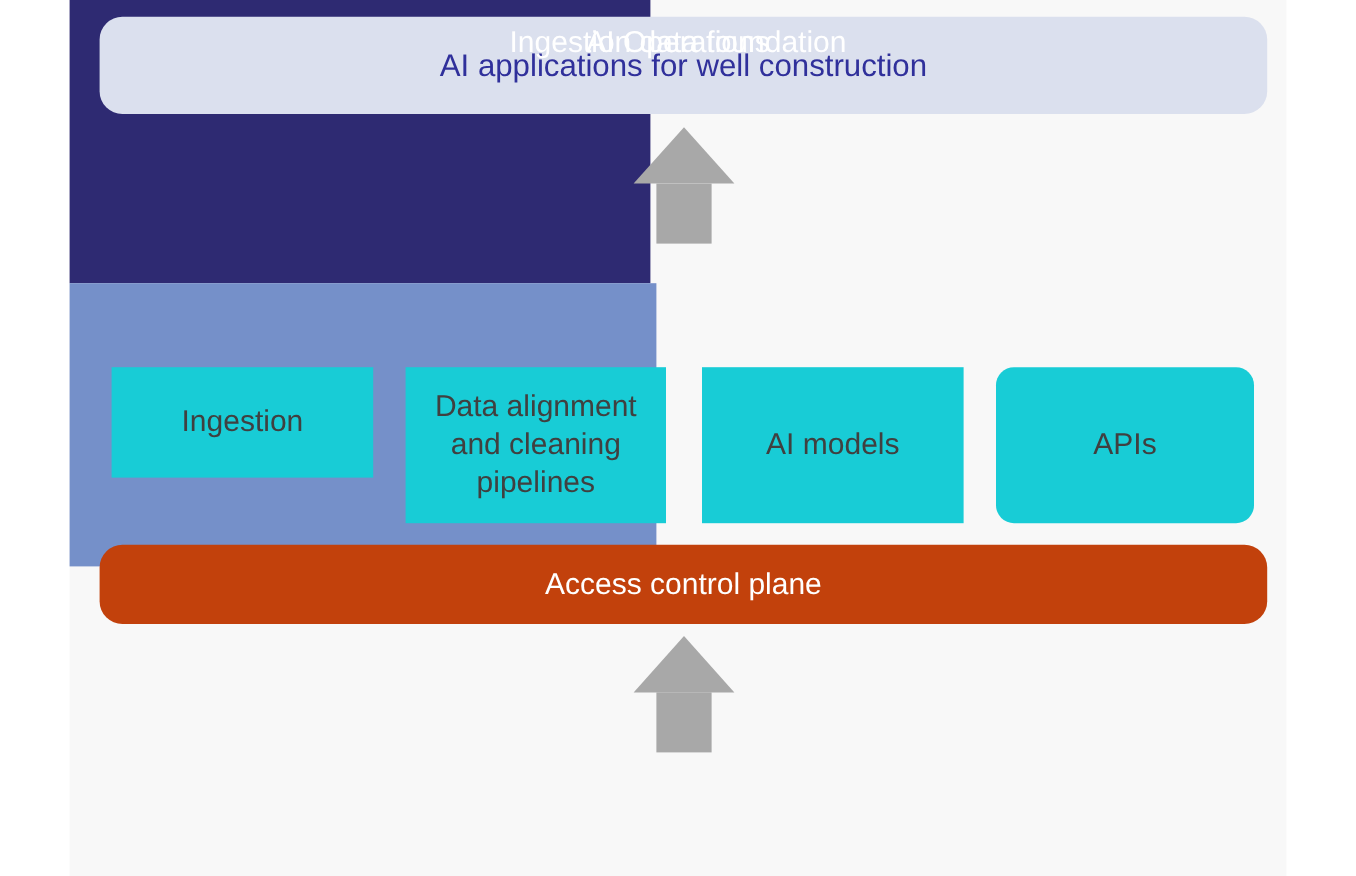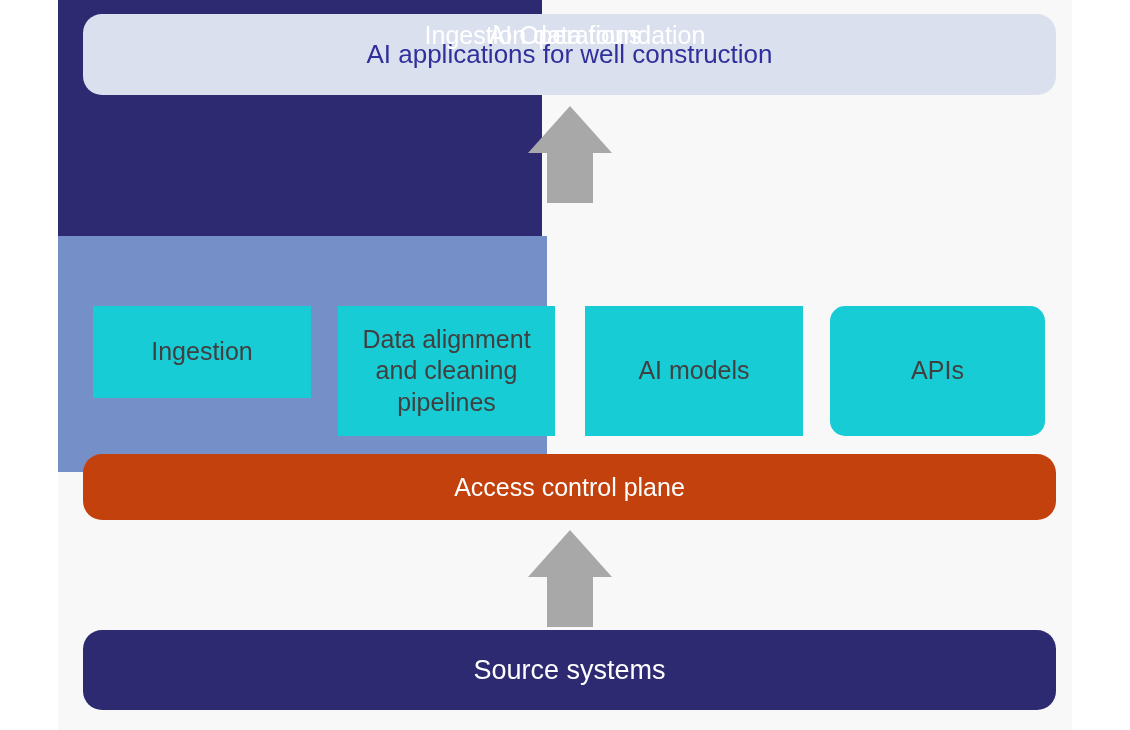--- a/index.html
+++ b/index.html
@@ -72,18 +72,15 @@
 
     <div class="bar access-bar">
       <span>Access control plane</span>
     </div>
 
     <div class="arrow-up arrow-2">
       <div class="head"></div>
       <div class="stem"></div>
     </div>
 
-    <div class="bar source-bar">
-      <span>Source systems</span>
-    </div>
 
   </div>
 </div>
 
 </body></html>

